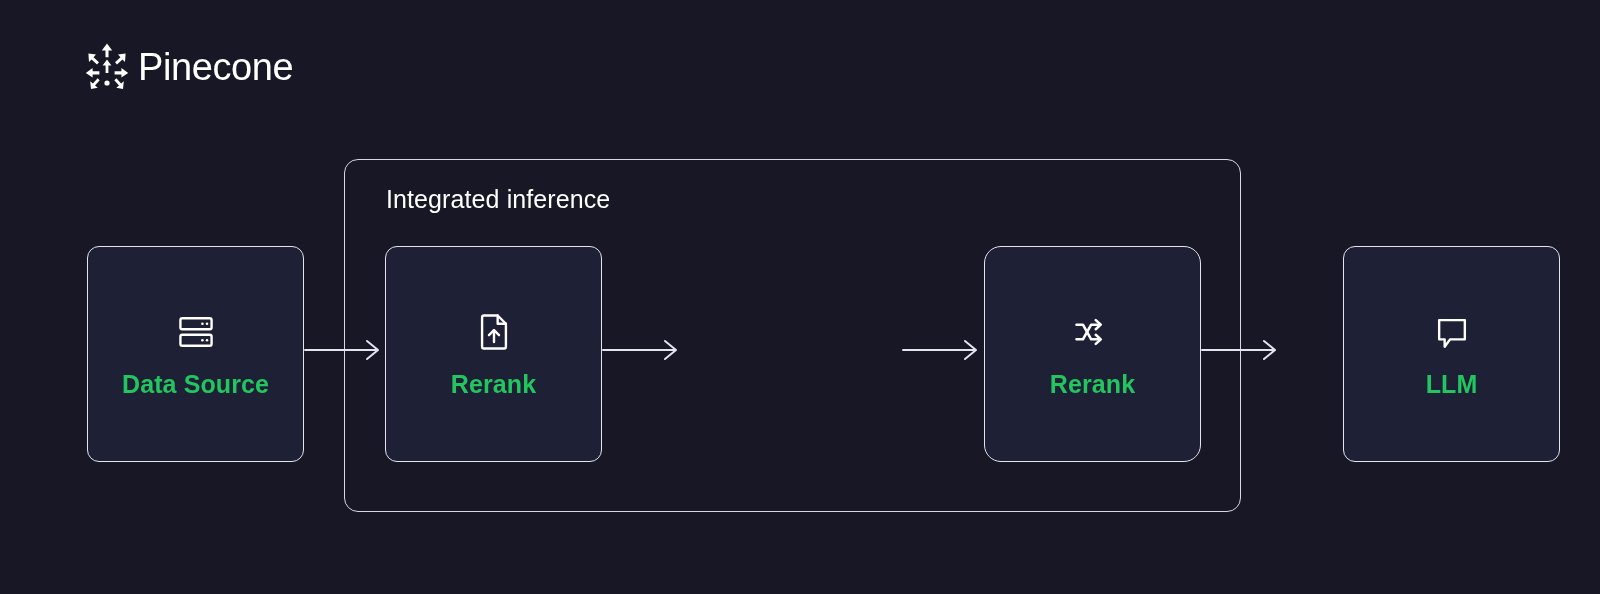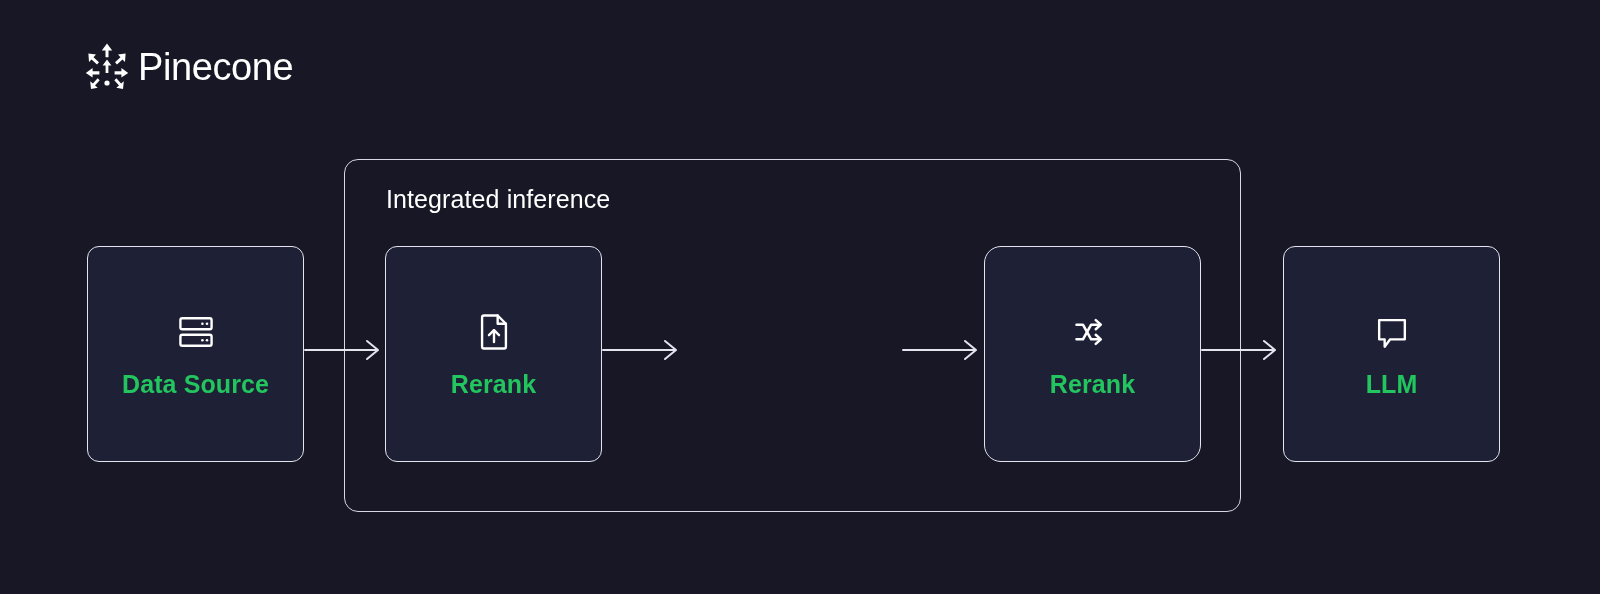--- a/index.html
+++ b/index.html
@@ -97,21 +97,21 @@
     font-weight: 700;
     color: #22c55e;
     letter-spacing: 0.1px;
     white-space: nowrap;
   }
 
   .node-0 { left: 87px; }
   .node-1 { left: 385px; }
   .node-2 { left: 685px; }
   .node-3 { left: 984px; border-radius: 17px; }
-  .node-4 { left: 1283px; }
+  .node-4 { left: 1343px; }
 
   
   .arrow {
     position: absolute;
     top: 338px;
     width: 80px;
     height: 24px;
   }
   .arrow-0 { left: 303px; }
   .arrow-1 { left: 601px; }

